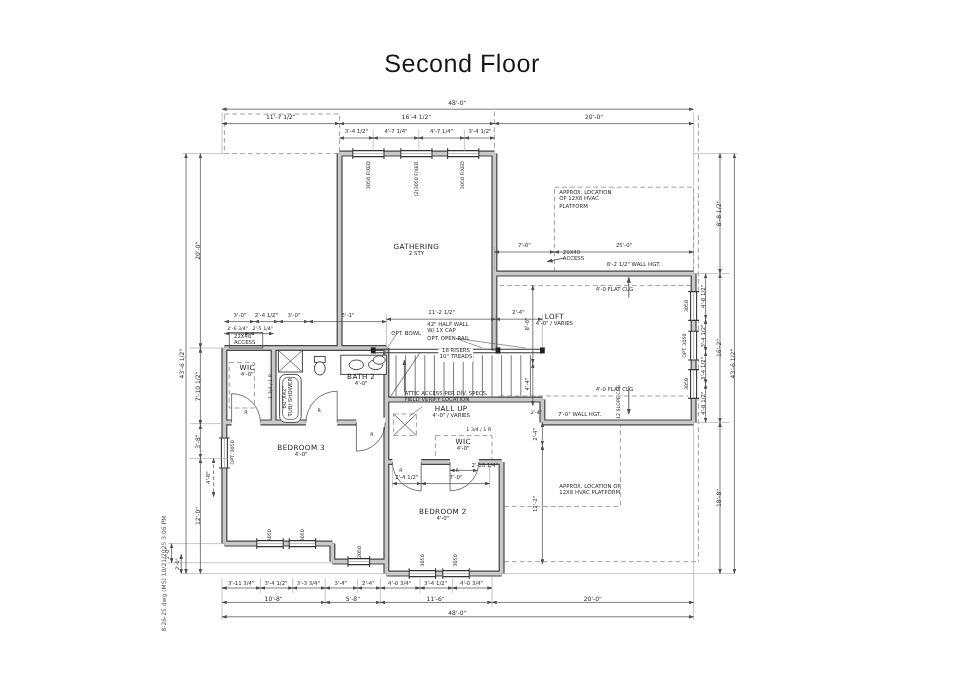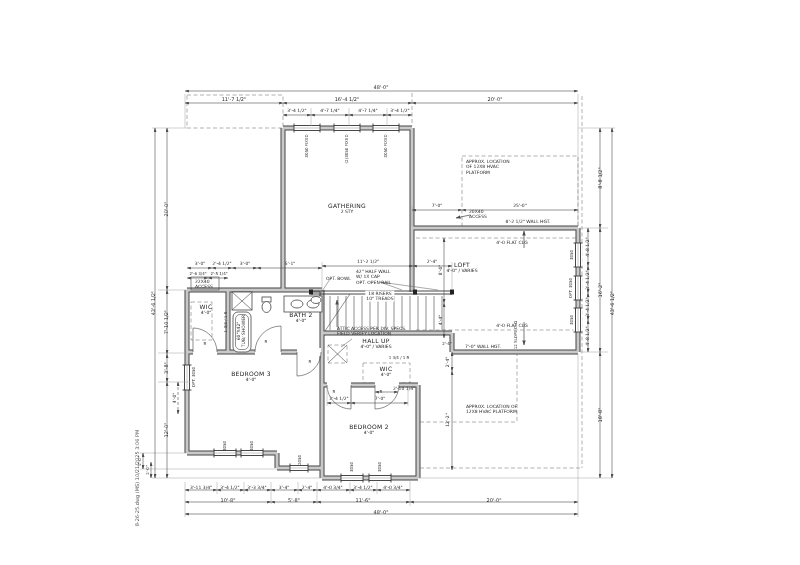--- a/index.html
+++ b/index.html
@@ -32,20 +32,21 @@
   .winl{stroke:#333;stroke-width:.9;fill:none;}
   .winc{stroke:#888;stroke-width:.5;}
   .post{fill:#222;}
   .arr{stroke:#444;stroke-width:.7;fill:none;marker-end:url(#ae);}
 </style>
 </head>
 <body>
 
 <div class="canvas">
 
+  <div class="page-title">Second Floor</div>
   <div class="stamp">8-26-25.dwg (MS) 10/21/2025 3:06 PM</div>
 
   <svg width="800" height="565" viewBox="0 0 800 565">
     <defs>
       <marker id="ae" markerWidth="7" markerHeight="5" refX="6.5" refY="2.5" orient="auto">
         <path d="M0,0L7,2.5L0,5z" fill="#4d4d4d"></path>
       </marker>
       <marker id="as" markerWidth="7" markerHeight="5" refX="0.5" refY="2.5" orient="auto">
         <path d="M7,0L0,2.5L7,5z" fill="#4d4d4d"></path>
       </marker>

